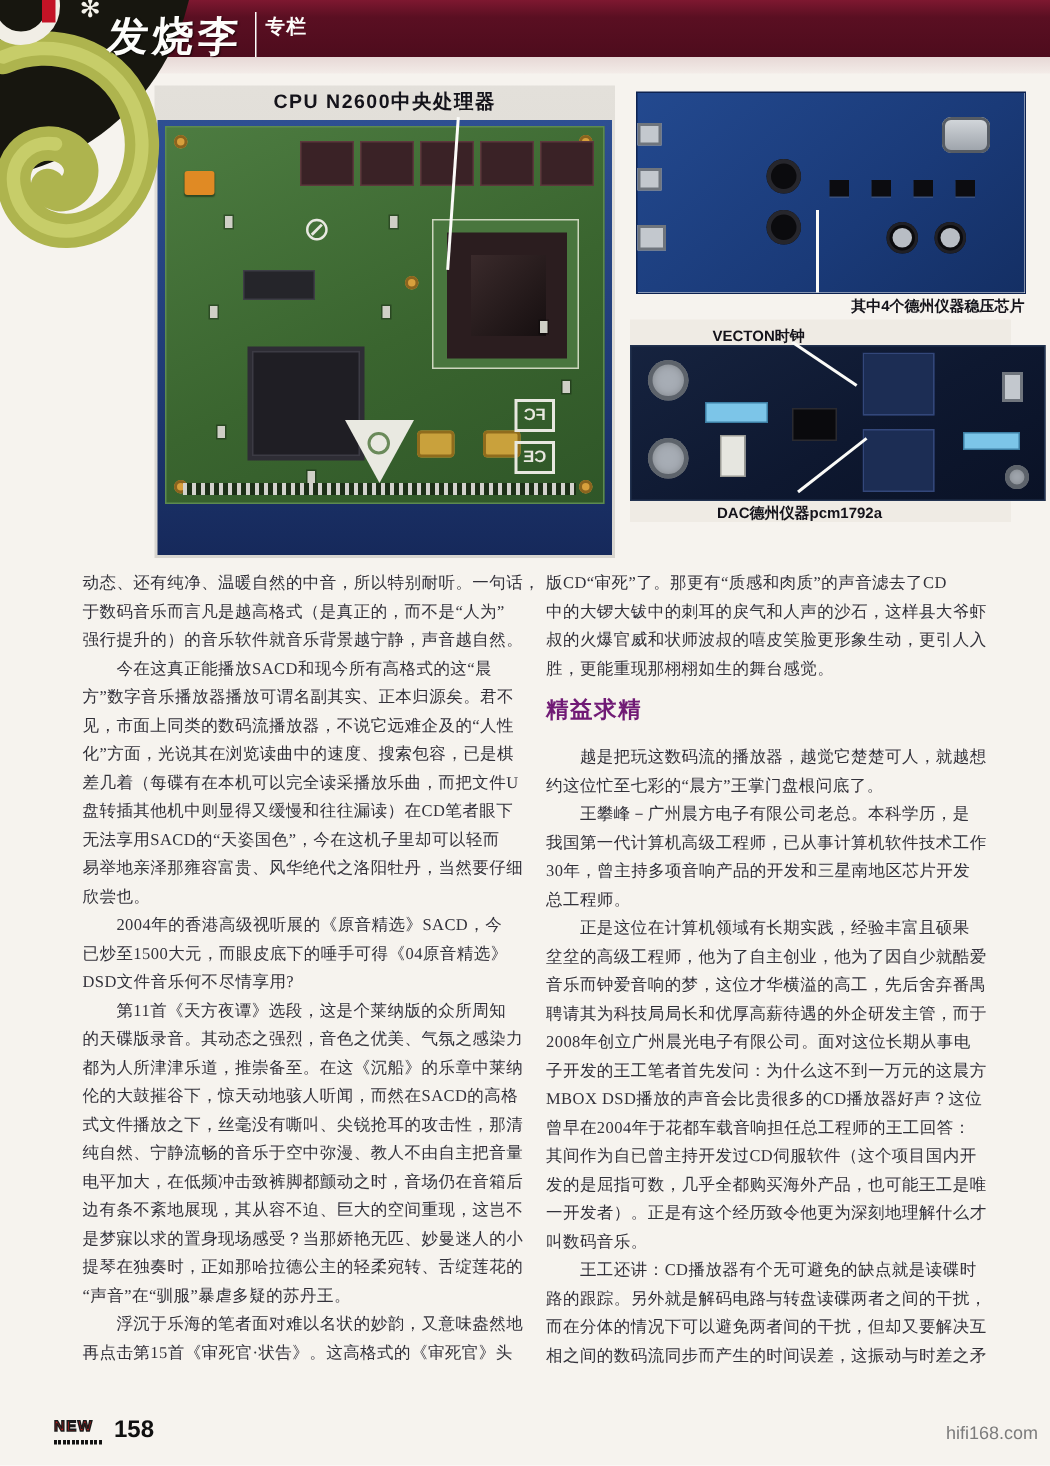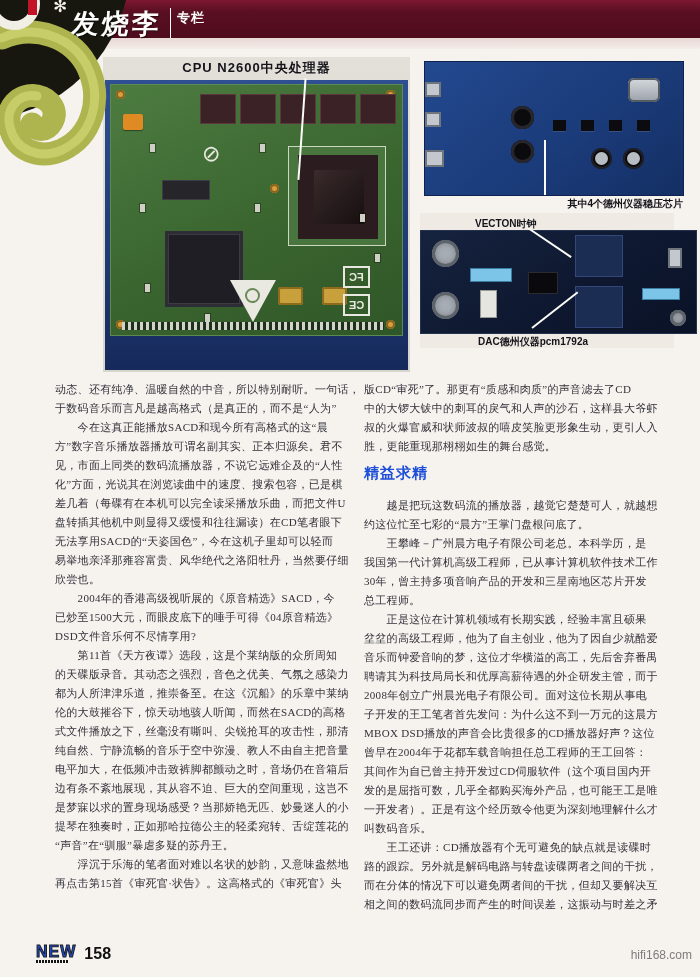--- a/index.html
+++ b/index.html
@@ -100,25 +100,25 @@
   .caption-b{position:absolute;left:58px;top:122px;font-size:10px;}
   
   .col{position:absolute;width:306px;z-index:3;}
   .tline{height:19px;line-height:19px;font-size:11px;letter-spacing:.3px;
     white-space:nowrap;overflow:hidden;}
   .col-left{left:55px;top:380px;}
   .col-right-intro{left:364px;top:380px;}
   .col-right-main{left:364px;top:496px;}
   .section-heading{position:absolute;left:364px;top:464px;margin:0;z-index:3;
     font-family:"Liberation Sans","DejaVu Sans",sans-serif;font-size:15px;font-weight:700;
-    color:#1d4ed8;letter-spacing:1px;}
+    color:#701a75;letter-spacing:1px;}
   
   .footer-left{position:absolute;left:36px;top:945px;display:flex;align-items:flex-start;z-index:3;}
   .logo-new{font-family:"Liberation Sans","DejaVu Sans",sans-serif;font-weight:800;
-    font-size:16px;letter-spacing:1px;color:#1d4ed8;-webkit-text-stroke:1px #1a1a1a;
+    font-size:10px;letter-spacing:1px;color:#b91c1c;-webkit-text-stroke:1px #1a1a1a;
     line-height:14px;}
   .logo-bar{width:32px;height:3px;margin-top:1px;
     background:repeating-linear-gradient(90deg,#141414 0 2px,transparent 2px 3px);}
   .page-number{font-family:"Liberation Sans","DejaVu Sans",sans-serif;font-weight:700;
     font-size:16px;color:#101010;margin-left:8px;line-height:18px;}
   .footer-right{position:absolute;right:8px;top:948px;z-index:3;
     font-family:"Liberation Sans","DejaVu Sans",sans-serif;font-size:12px;color:#7c7c7c;}
 </style>
 </head>
 <body>
@@ -221,20 +221,21 @@
       <div class="scap" style="left:250px;top:80px;width:16px;height:16px"></div>
     </div>
     <div class="wline" style="left:108px;top:14px;width:52px;height:2px;transform:rotate(34deg);transform-origin:left center"></div>
     <div class="wline" style="left:112px;top:114px;width:58px;height:2px;transform:rotate(-38deg);transform-origin:left center"></div>
     <div class="photo-label caption-b">DAC德州仪器pcm1792a</div>
   </div>
 
   <div class="col col-left">
       <div class="tline">动态、还有纯净、温暖自然的中音，所以特别耐听。一句话，</div>
       <div class="tline">于数码音乐而言凡是越高格式（是真正的，而不是“人为”</div>
+      <div class="tline">强行提升的）的音乐软件就音乐背景越宁静，声音越自然。</div>
       <div class="tline">　　今在这真正能播放SACD和现今所有高格式的这“晨</div>
       <div class="tline">方”数字音乐播放器播放可谓名副其实、正本归源矣。君不</div>
       <div class="tline">见，市面上同类的数码流播放器，不说它远难企及的“人性</div>
       <div class="tline">化”方面，光说其在浏览读曲中的速度、搜索包容，已是棋</div>
       <div class="tline">差几着（每碟有在本机可以完全读采播放乐曲，而把文件U</div>
       <div class="tline">盘转插其他机中则显得又缓慢和往往漏读）在CD笔者眼下</div>
       <div class="tline">无法享用SACD的“天姿国色”，今在这机子里却可以轻而</div>
       <div class="tline">易举地亲泽那雍容富贵、风华绝代之洛阳牡丹，当然要仔细</div>
       <div class="tline">欣尝也。</div>
       <div class="tline">　　2004年的香港高级视听展的《原音精选》SACD，今</div>

